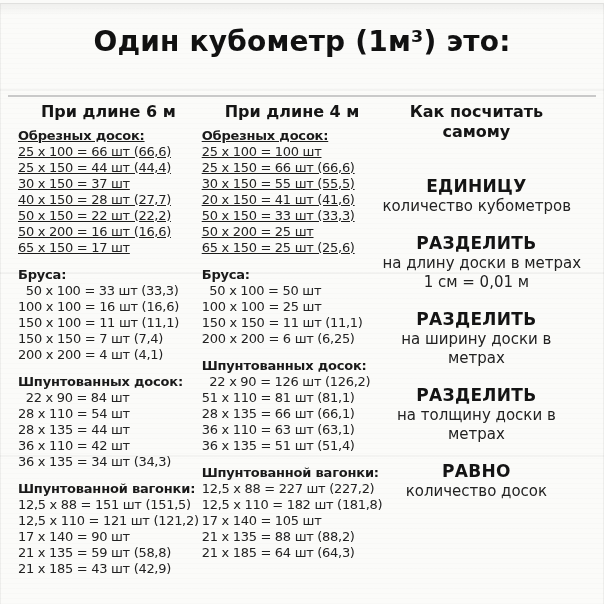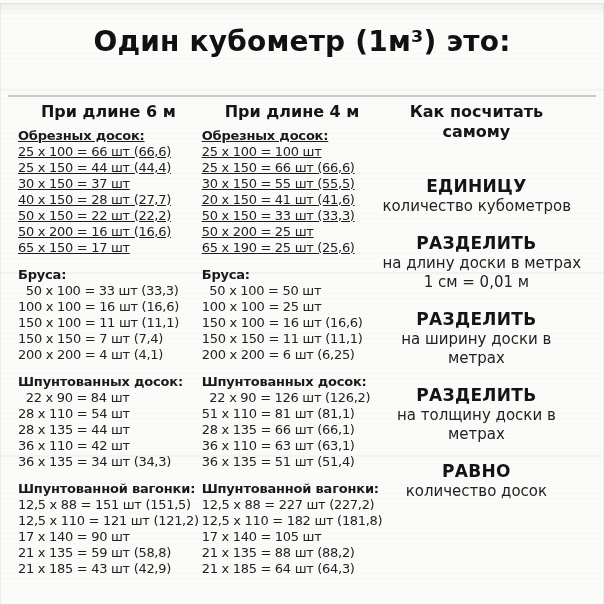--- a/index.html
+++ b/index.html
@@ -105,27 +105,26 @@
       <div class="col-header">При длине 4 м</div>
       <div class="sections">
           <div class="section">
             <div class="section-title">Обрезных досок:</div>
             <div class="row">25 x 100 = 100 шт</div>
             <div class="row">25 x 150 = 66 шт (66,6)</div>
             <div class="row">30 x 150 = 55 шт (55,5)</div>
             <div class="row">20 x 150 = 41 шт (41,6)</div>
             <div class="row">50 x 150 = 33 шт (33,3)</div>
             <div class="row">50 x 200 = 25 шт</div>
-            <div class="row">65 x 190 = 25 шт (25,6)</div>
+            <div class="row">65 x 150 = 25 шт (25,6)</div>
           </div>
           <div class="section">
             <div class="section-title">Бруса:</div>
             <div class="row">&nbsp;&nbsp;50 x 100 = 50 шт</div>
             <div class="row">100 x 100 = 25 шт</div>
-            <div class="row">150 x 100 = 16 шт (16,6)</div>
             <div class="row">150 x 150 = 11 шт (11,1)</div>
             <div class="row">200 x 200 = 6 шт (6,25)</div>
           </div>
           <div class="section">
             <div class="section-title">Шпунтованных досок:</div>
             <div class="row">&nbsp;&nbsp;22 x 90 = 126 шт (126,2)</div>
             <div class="row">51 x 110 = 81 шт (81,1)</div>
             <div class="row">28 x 135 = 66 шт (66,1)</div>
             <div class="row">36 x 110 = 63 шт (63,1)</div>
             <div class="row">36 x 135 = 51 шт (51,4)</div>

